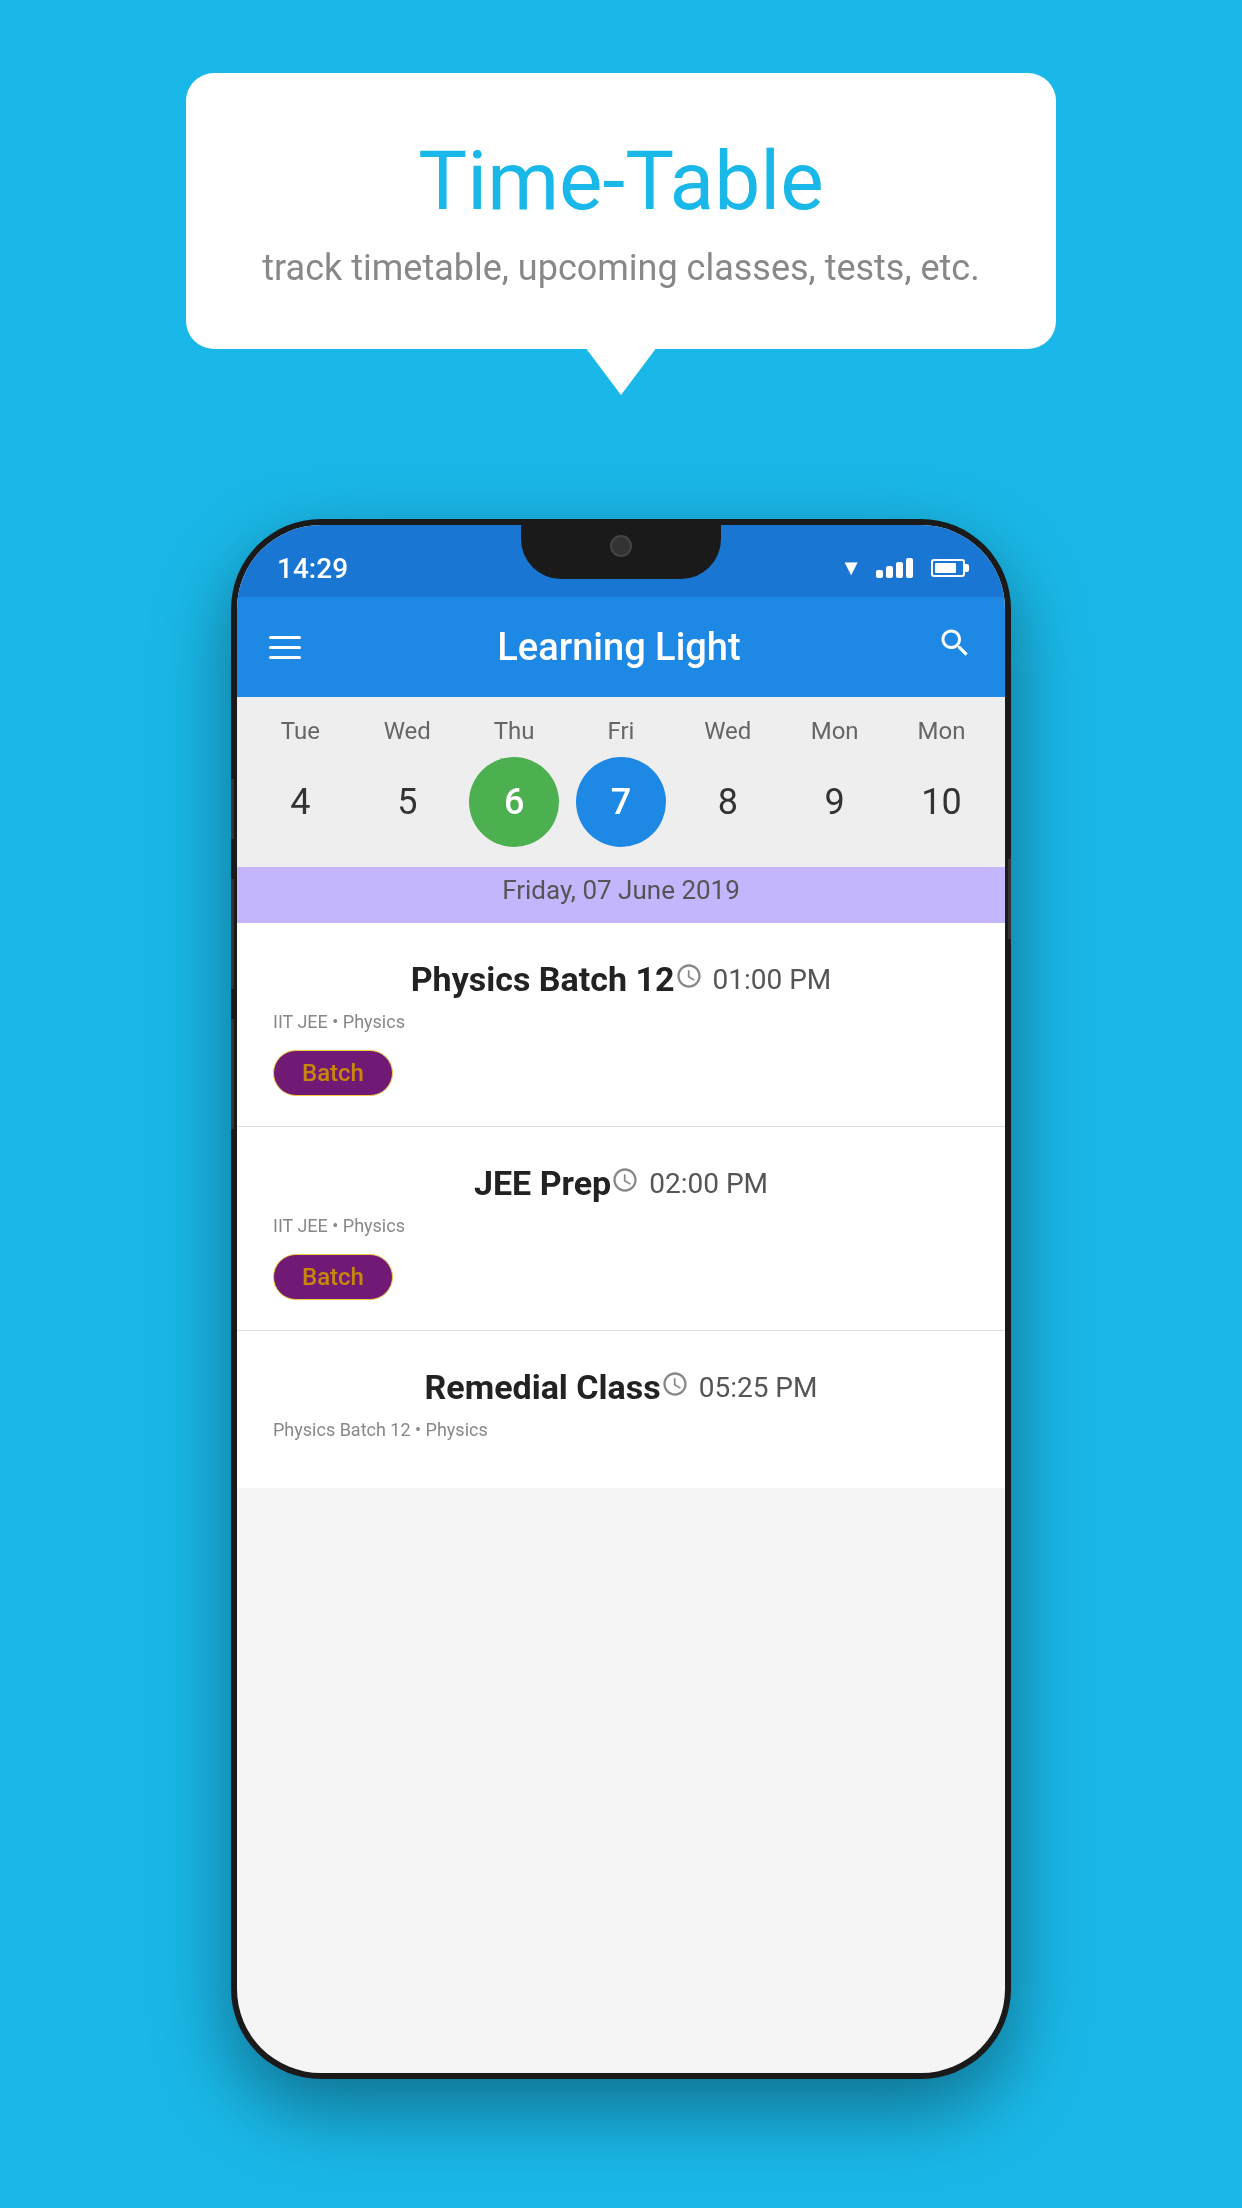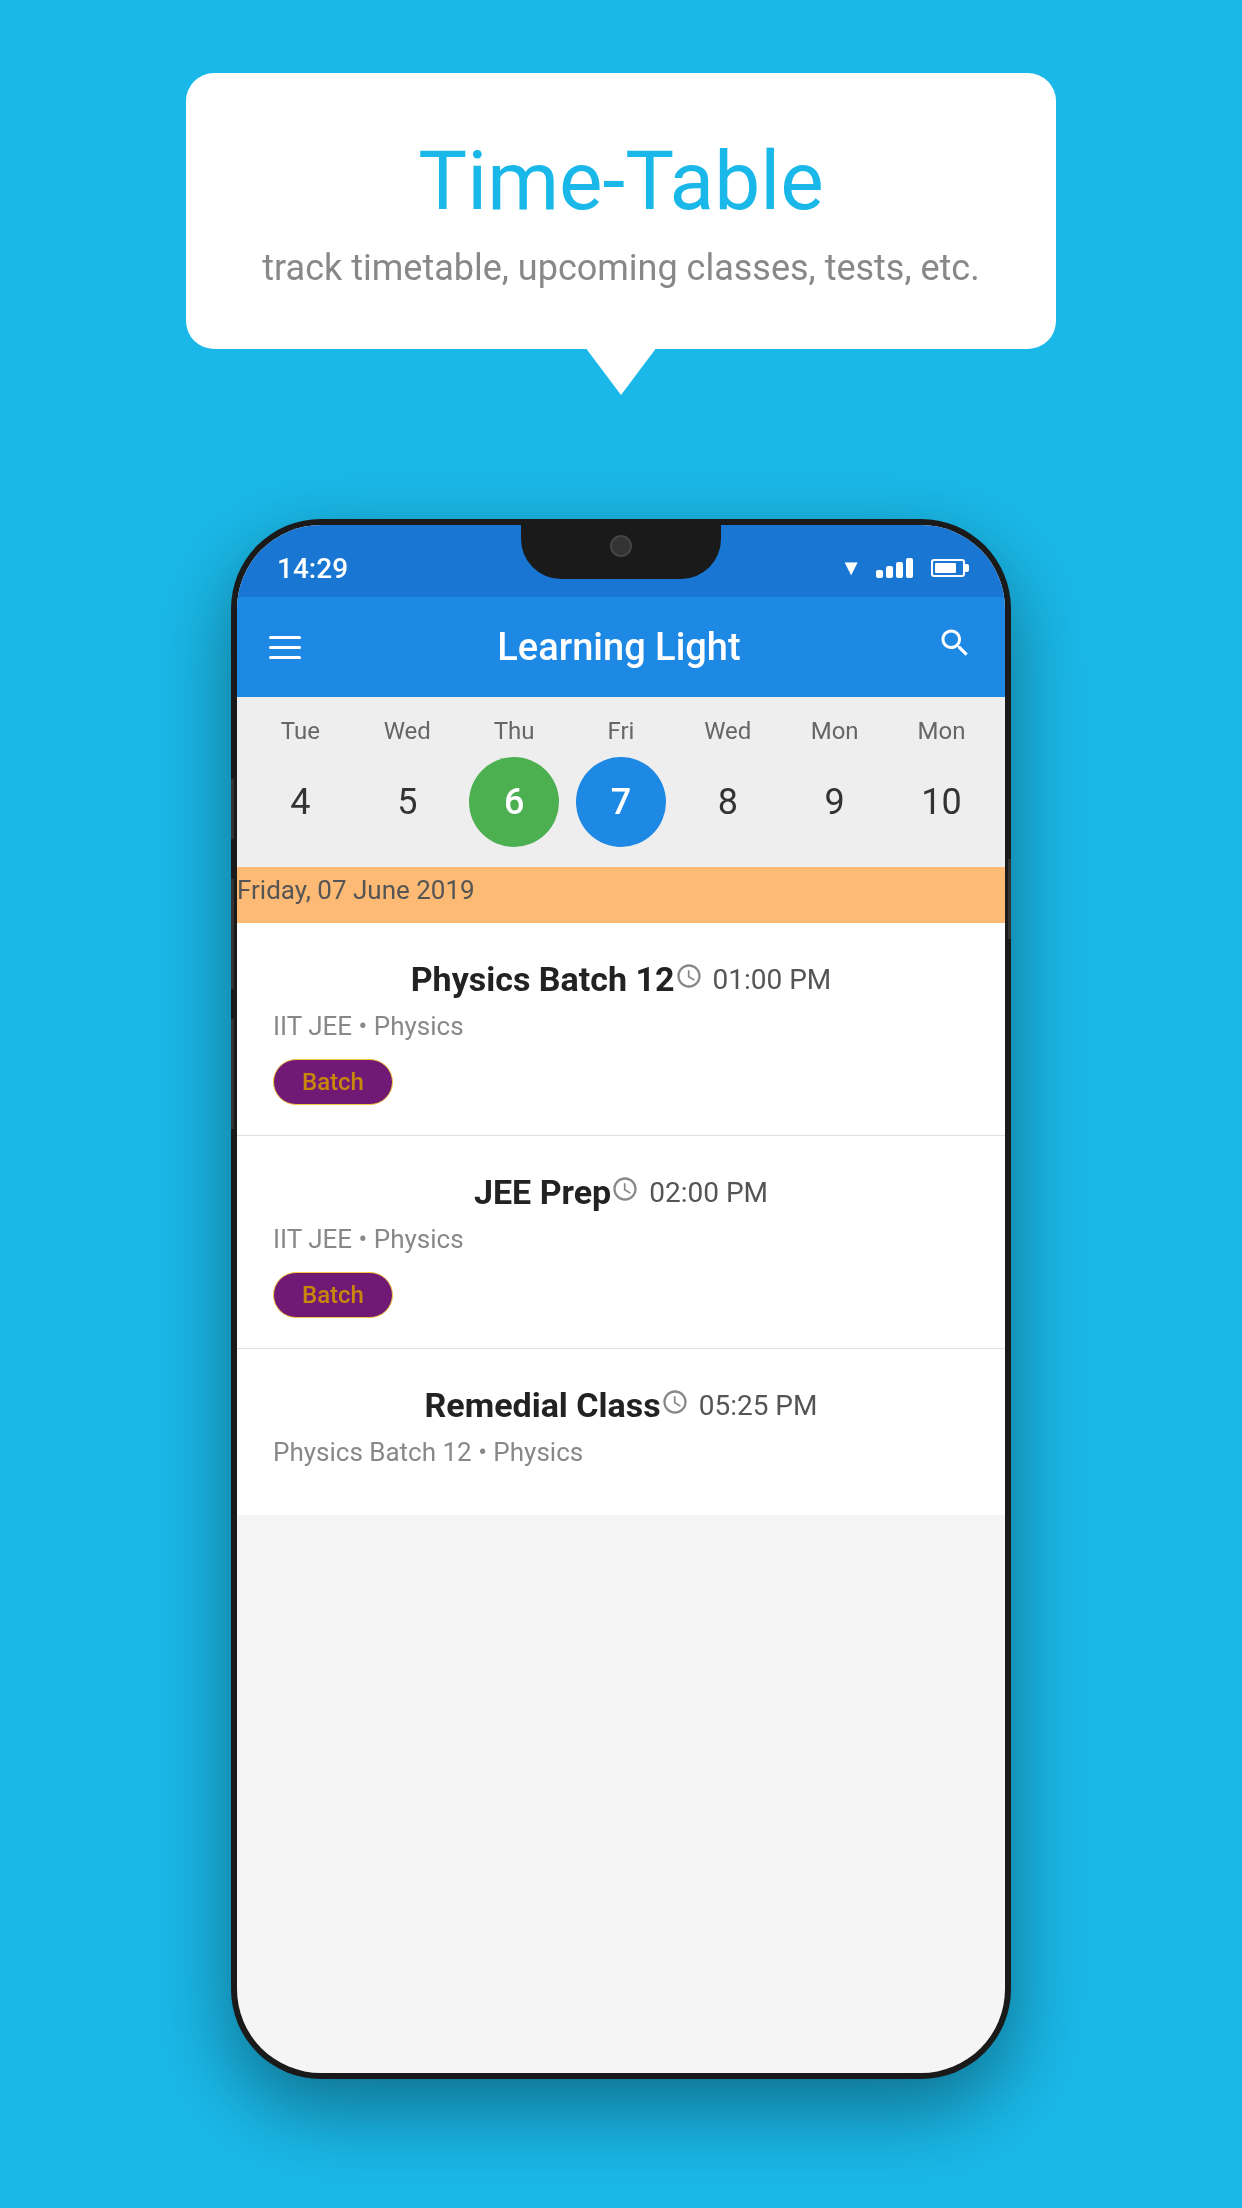--- a/index.html
+++ b/index.html
@@ -269,24 +269,25 @@
     }
 
     .day-number.selected {
       background: #1e88e5;
       color: white;
       border-radius: 50%;
       font-weight: 500;
     }
 
     .date-label {
+      text-align: center;
       font-size: 26px;
       color: #555;
       padding: 8px 0 18px 0;
-      background: #fdba74;
+      background: #c4b5fd;
     }
 
     
     .schedule-list {
       background: white;
       flex: 1;
     }
 
     .schedule-item {
       background: white;
@@ -314,21 +315,21 @@
       font-size: 28px;
       color: #555;
     }
 
     .clock-icon {
       font-size: 28px;
       color: #888;
     }
 
     .schedule-item-subtitle {
-      font-size: 26px;
+      font-size: 18px;
       color: #888;
       margin-bottom: 18px;
     }
 
     .batch-badge {
       display: inline-block;
       background: #701a75;
       border: 1px solid #f5c842;
       color: #c8870a;
       border-radius: 30px;

